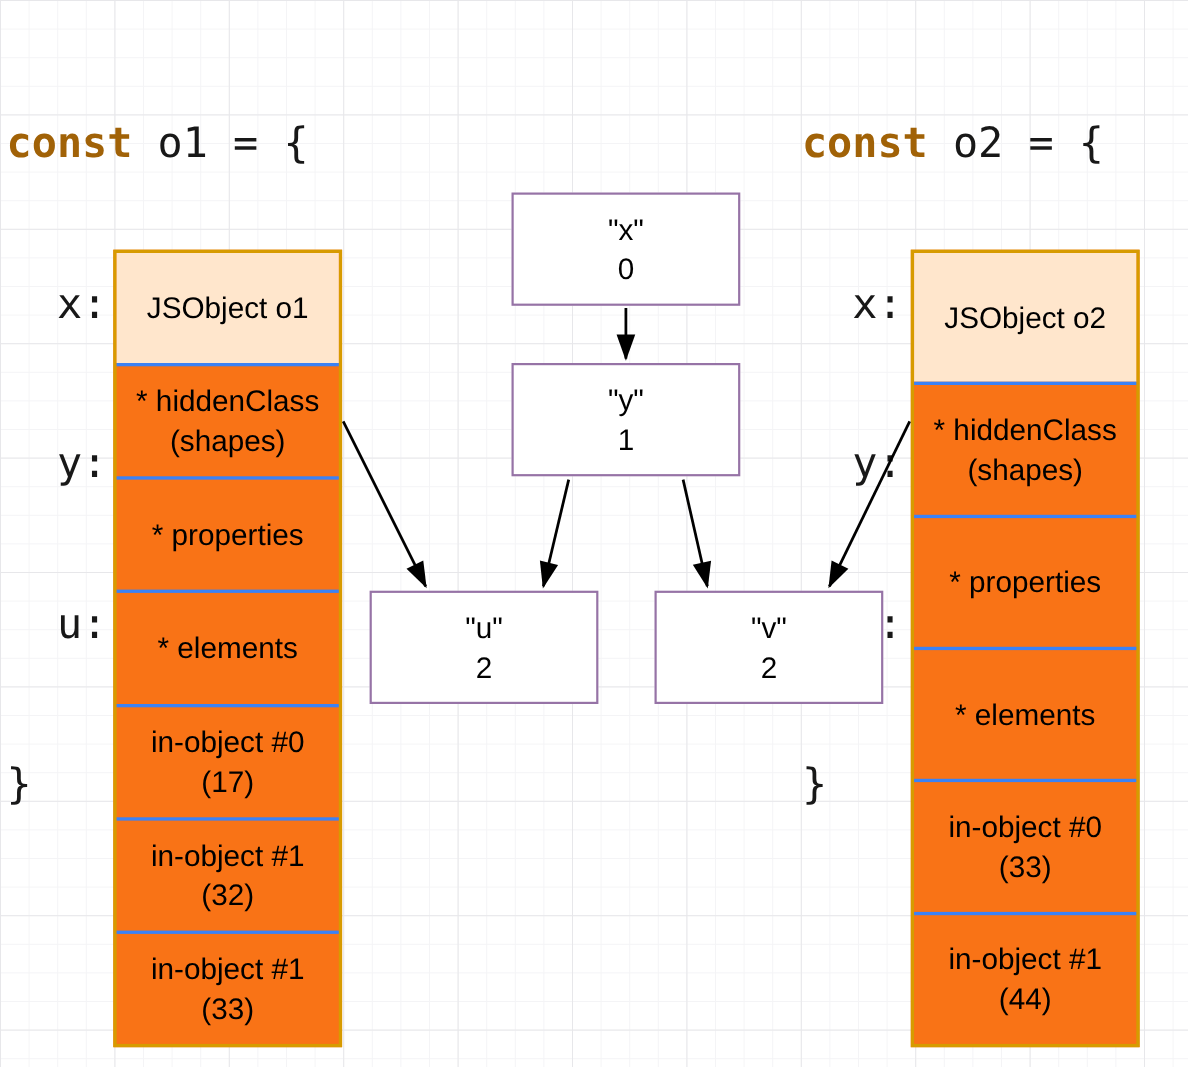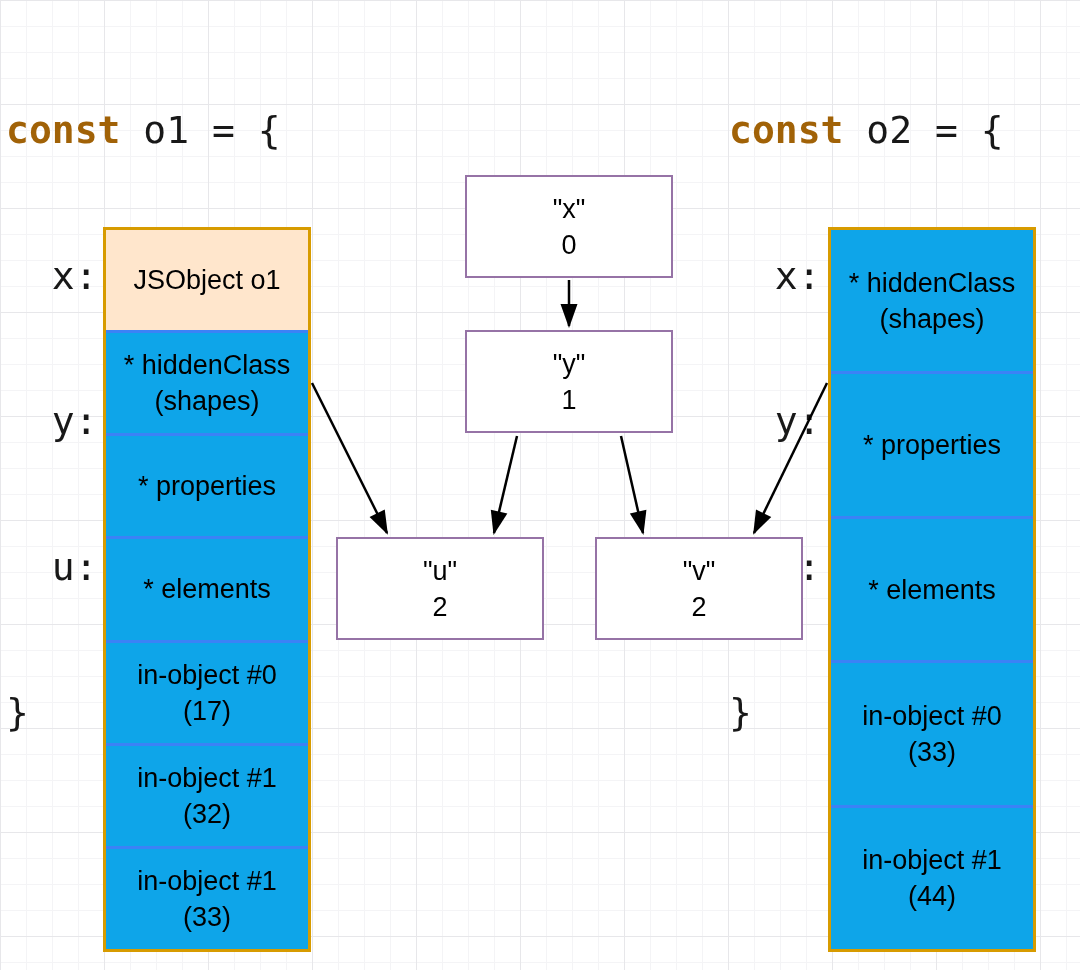--- a/index.html
+++ b/index.html
@@ -23,21 +23,21 @@
     color:#181818;white-space:pre;
   }
   .code .kw{font-weight:bold;color:#a16207;}
   .code .num{color:#2272d0;}
   .code-left{left:6px;}
   .code-right{left:729px;}
 
   
   .objcol{
     position:absolute;top:227px;width:208px;height:725px;
-    border:3px solid #d79b00;background:#0ea5e9;
+    border:3px solid #d79b00;background:#f97316;
     display:flex;flex-direction:column;box-sizing:border-box;
   }
   .objcol-left{left:103px;}
   .objcol-right{left:828px;}
   .cell{
     flex:1;display:flex;flex-direction:column;
     align-items:center;justify-content:center;
     font-size:27px;line-height:36px;color:#000;
     border-top:3px solid #3b82f6;text-align:center;
   }
@@ -100,20 +100,23 @@
       <span>in-object #1</span>
       <span class="cl2">(32)</span>
     </div>
   <div class="cell">
       <span>in-object #1</span>
       <span class="cl2">(33)</span>
     </div>
 </div>
 
 <div class="objcol objcol-right">
+  <div class="cell cell-header">
+      <span>JSObject o2</span>
+    </div>
   <div class="cell">
       <span>* hiddenClass</span>
       <span class="cl2">(shapes)</span>
     </div>
   <div class="cell">
       <span>* properties</span>
     </div>
   <div class="cell">
       <span>* elements</span>
     </div>

